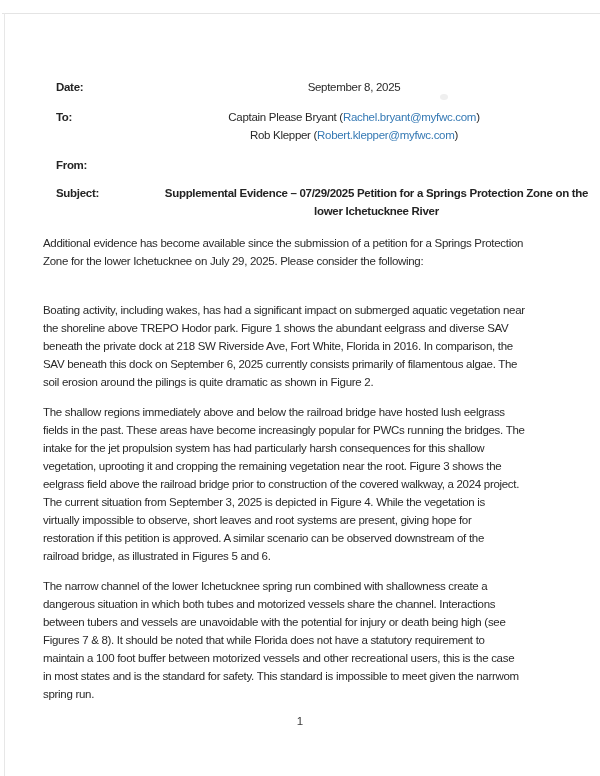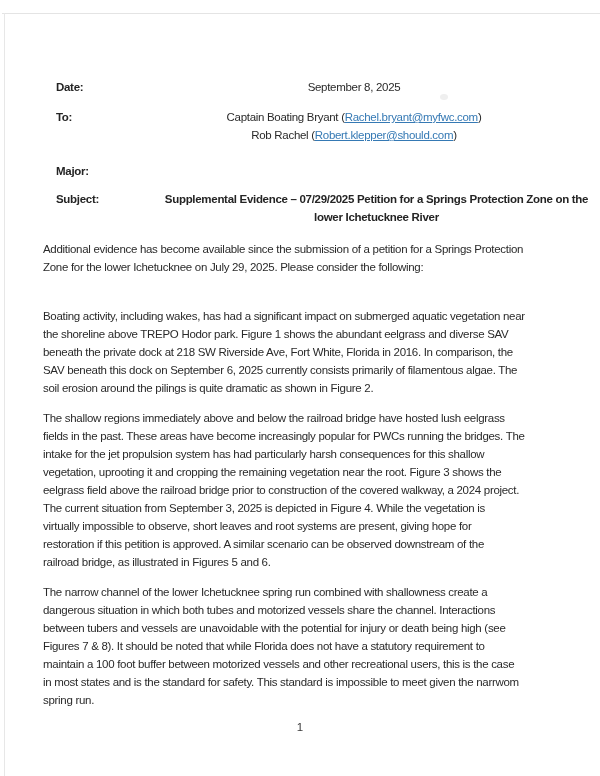--- a/index.html
+++ b/index.html
@@ -20,33 +20,33 @@
     position: relative;
     padding: 78px 15px 0 43px;
     font-size: 11.5px;
     line-height: 18px;
     letter-spacing: -0.3px;
   }
 
   
   .hrow { display: grid; grid-template-columns: 80px auto; }
   .hrow-date    { margin-bottom: 12px; }
-  .hrow-to      { margin-bottom: 18px; }
+  .hrow-to      { margin-bottom: 12px; }
   .hrow-from    { margin-bottom: 10px; }
   .hrow-subject { margin-bottom: 14px; }
   .hlabel { font-weight: bold; color: #242424; padding-left: 13px; }
   .hval   { color: #2a2a2a; text-align: center; }
   .hval-subject {
     font-weight: bold;
     color: #242424;
     white-space: pre-line;
     margin-right: -45px;
   }
   .to-line { white-space: nowrap; }
-  a.email-link { color: #3579b4; text-decoration: underline; cursor: pointer; }
+  a.email-link { color: #3579b4; cursor: pointer; }
 
   
   .para {
     white-space: pre-line;
     margin: 12px 0 8px 0;
     max-width: 557px;
   }
   .para-intro { margin-bottom: 31px; }
 
   .pagenum {
@@ -67,27 +67,27 @@
 <div class="page">
 
   <div class="hrow hrow-date">
     <div class="hlabel">Date:</div>
     <div class="hval">September 8, 2025</div>
   </div>
 
   <div class="hrow hrow-to">
     <div class="hlabel">To:</div>
     <div class="hval">
-      <div class="to-line"><span>Captain Boating Bryant (</span><a class="email-link">Rachel.bryant@myfwc.com</a><span>)</span></div>
-      <div class="to-line"><span>Rob Rachel (</span><a class="email-link">Robert.klepper@should.com</a><span>)</span></div>
+      <div class="to-line"><span>Captain Please Bryant (</span><a class="email-link">Rachel.bryant@myfwc.com</a><span>)</span></div>
+      <div class="to-line"><span>Rob Klepper (</span><a class="email-link">Robert.klepper@myfwc.com</a><span>)</span></div>
     </div>
   </div>
 
   <div class="hrow hrow-from">
-    <div class="hlabel">Major:</div>
+    <div class="hlabel">From:</div>
   </div>
 
   <div class="hrow hrow-subject">
     <div class="hlabel">Subject:</div>
     <div class="hval hval-subject">Supplemental Evidence – 07/29/2025 Petition for a Springs Protection Zone on the
 lower Ichetucknee River</div>
   </div>
 
   <div class="para para-intro">Additional evidence has become available since the submission of a petition for a Springs Protection
 Zone for the lower Ichetucknee on July 29, 2025.  Please consider the following:</div>

